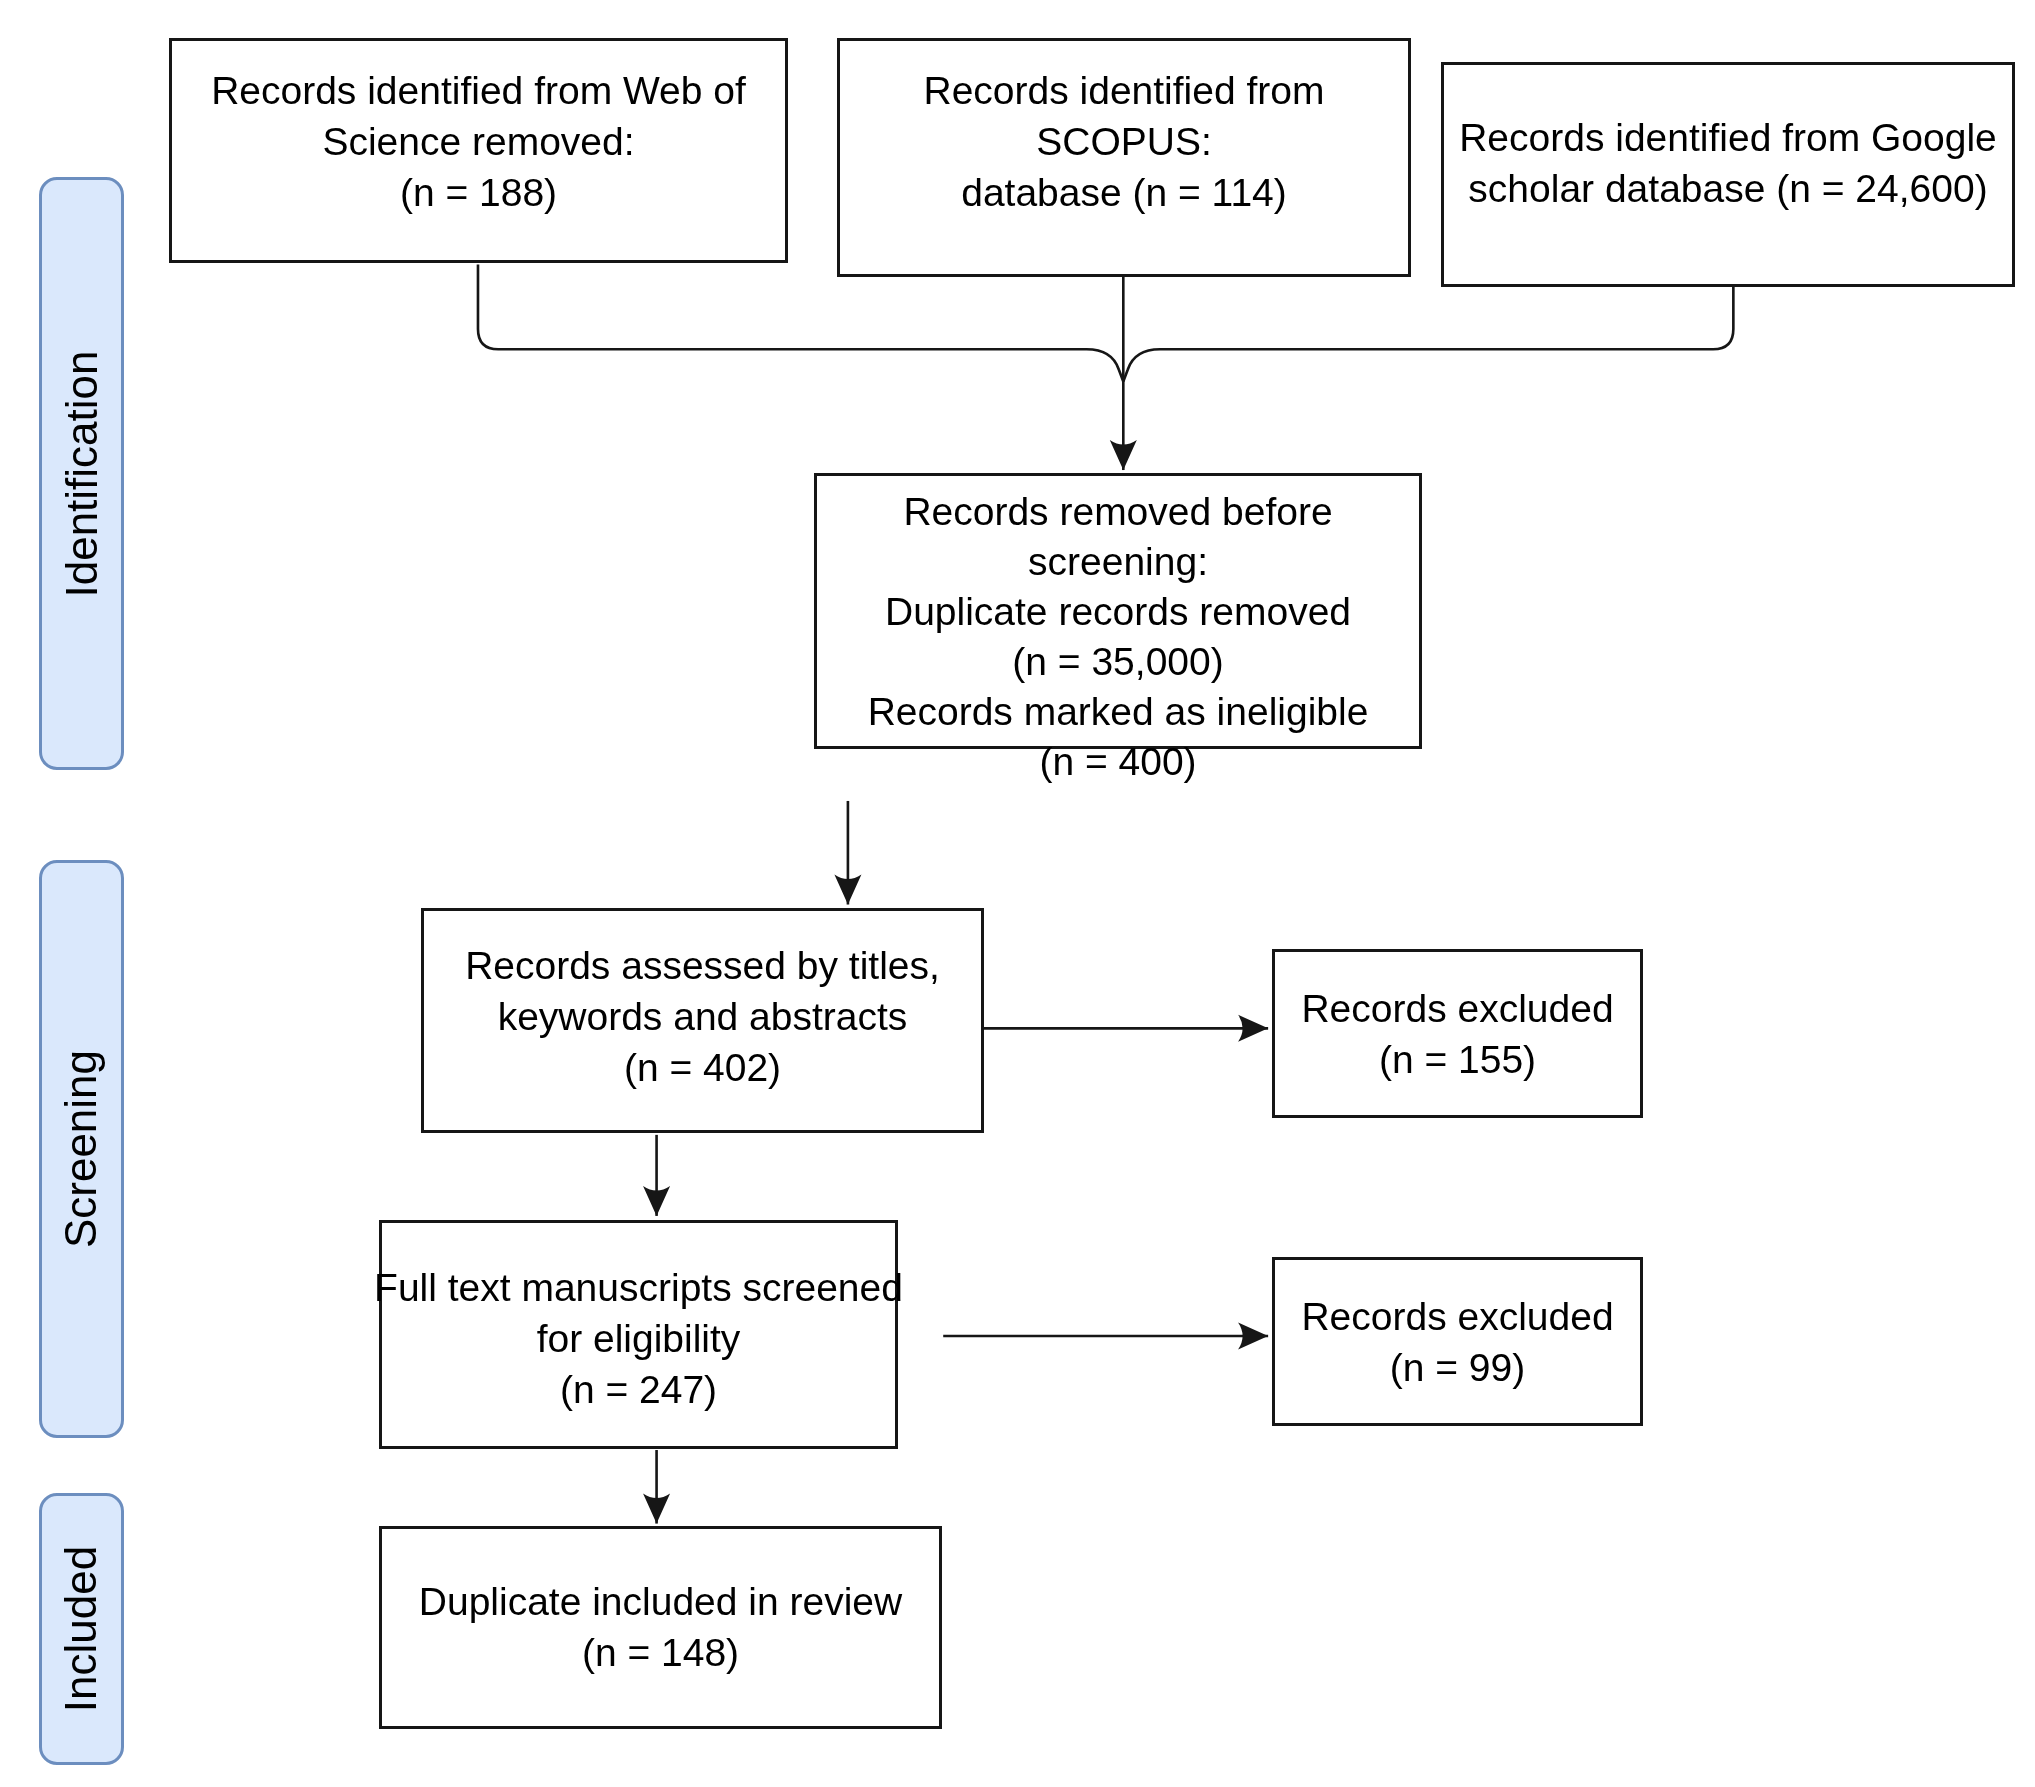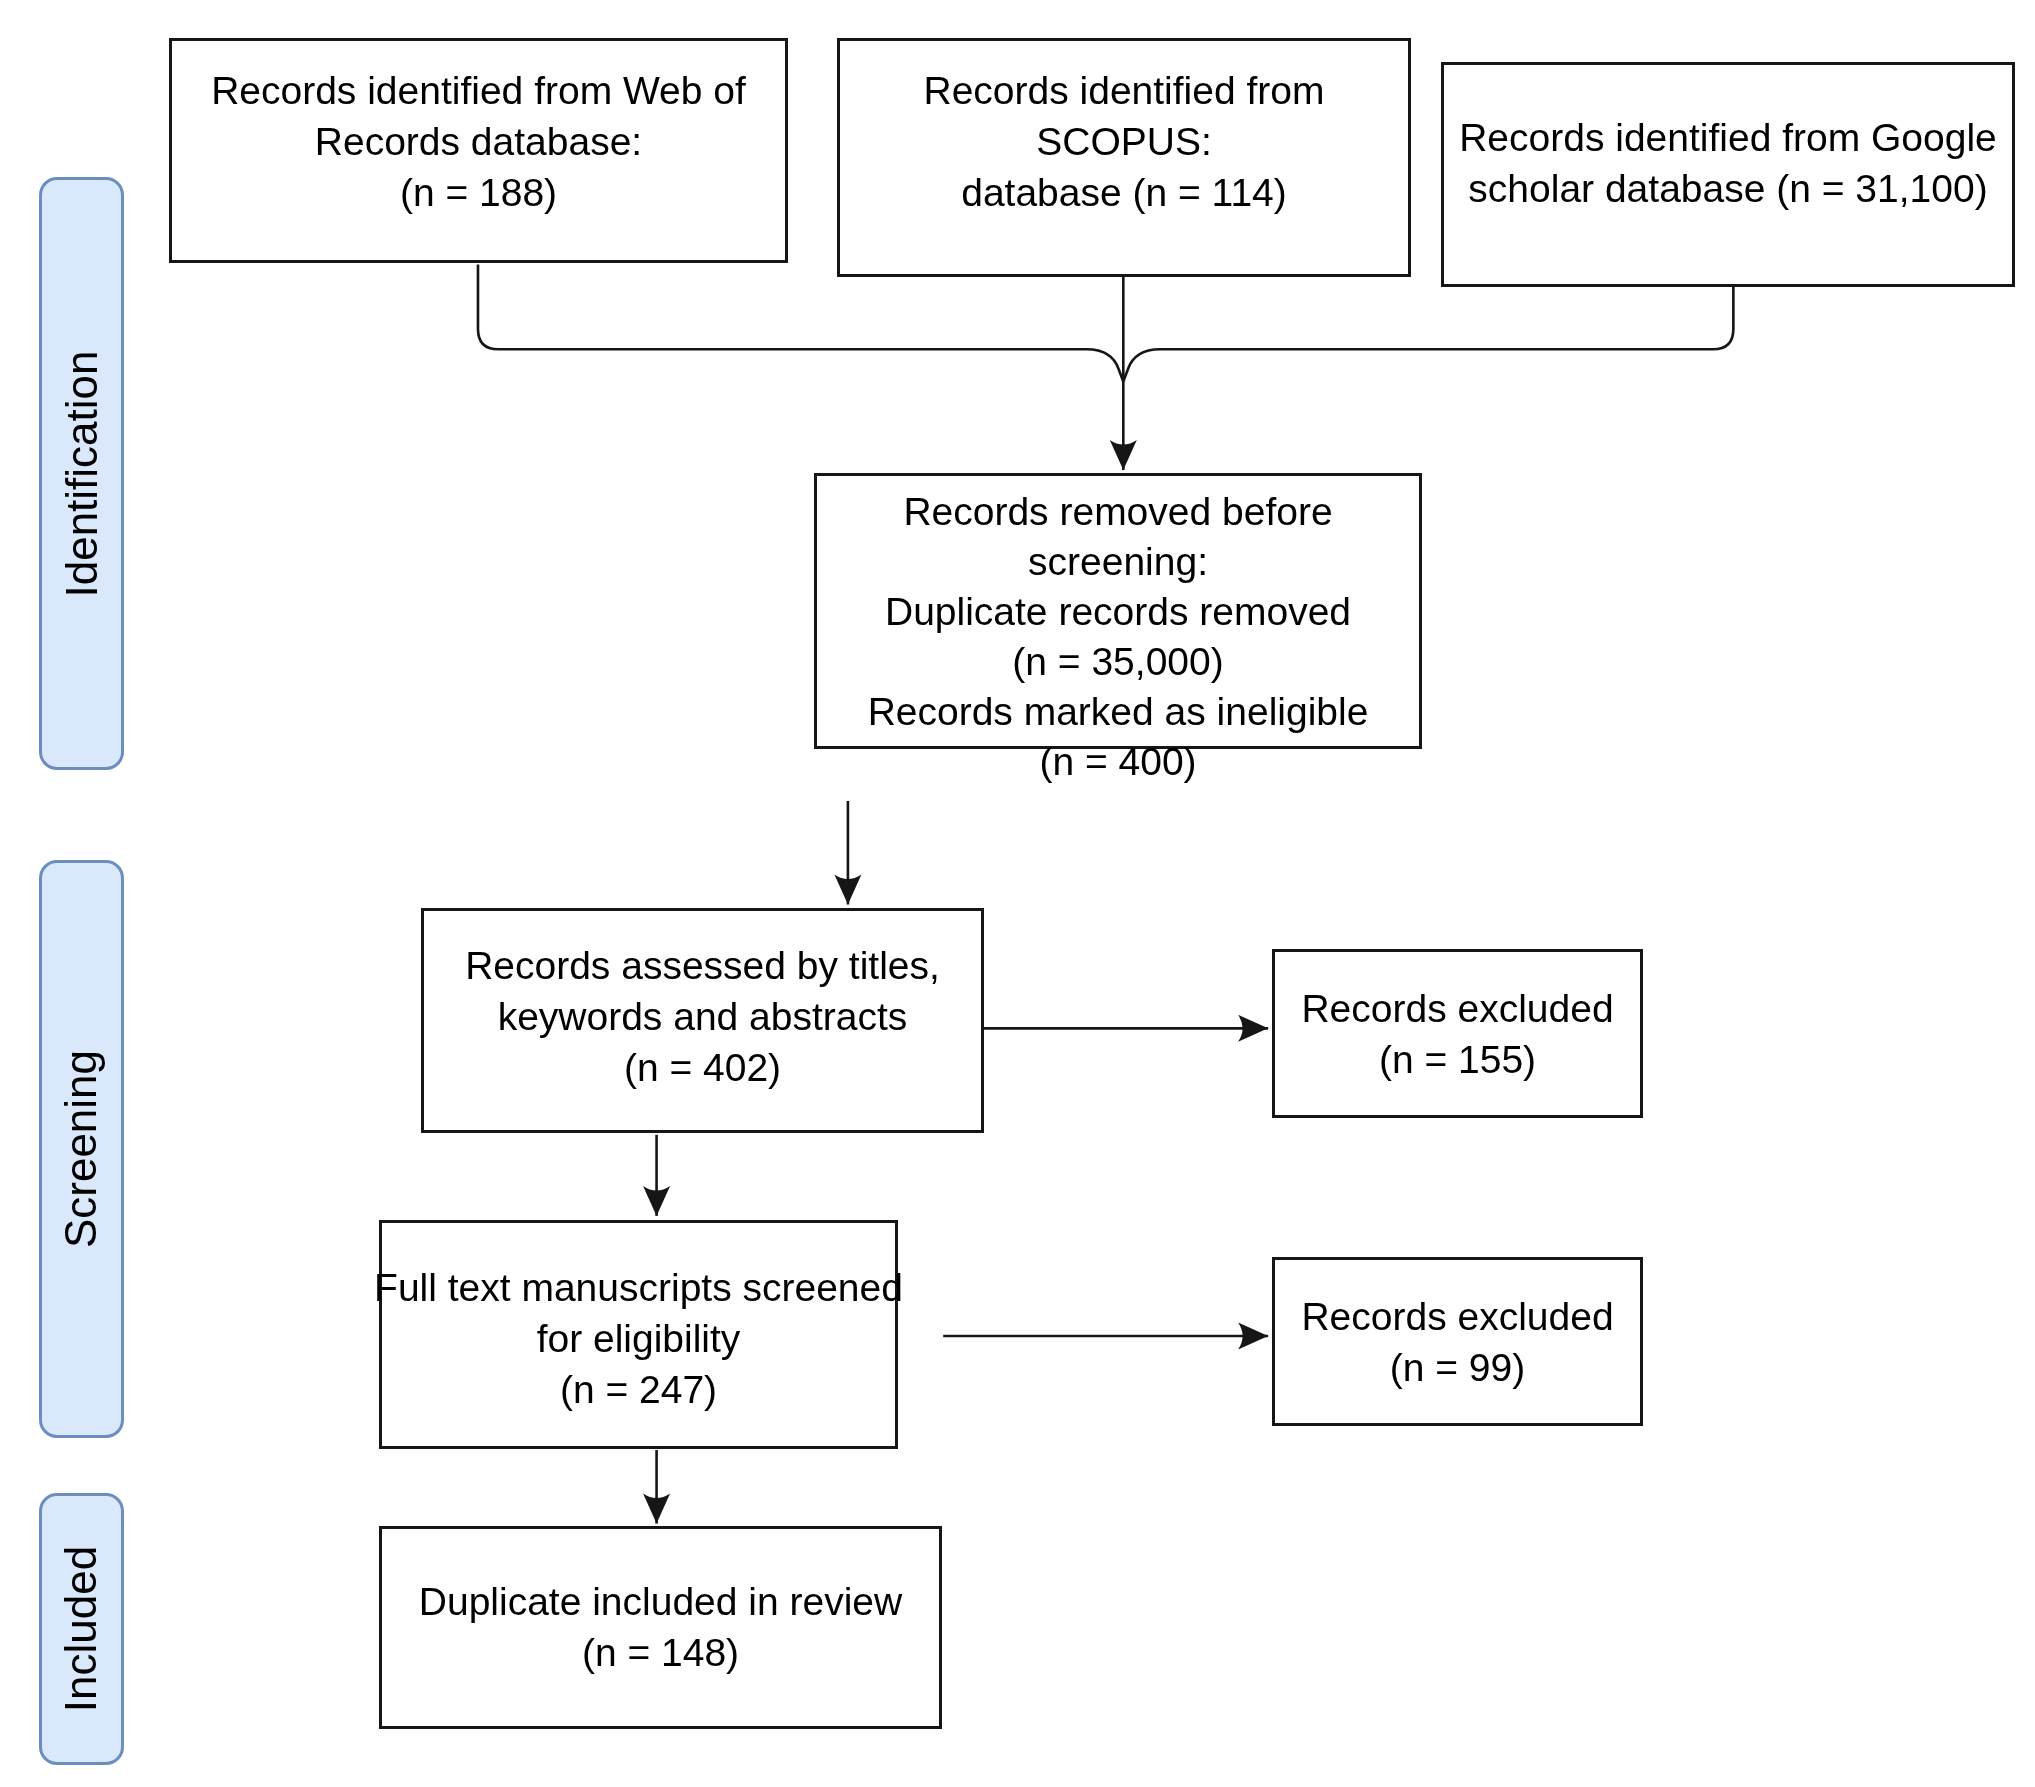--- a/index.html
+++ b/index.html
@@ -86,33 +86,33 @@
   </div>
   <div class="stage s-screening">
     <span class="vlabel">Screening</span>
   </div>
   <div class="stage s-included">
     <span class="vlabel">Included</span>
   </div>
 
   <div class="node n-wos">
     <span class="line">Records identified from Web of</span>
-    <span class="line">Records database:</span>
+    <span class="line">Science removed:</span>
     <span class="line">(n = 188)</span>
   </div>
 
   <div class="node n-scopus">
     <span class="line">Records identified from</span>
     <span class="line">SCOPUS:</span>
     <span class="line">database (n = 114)</span>
   </div>
 
   <div class="node n-google">
     <span class="line">Records identified from Google</span>
-    <span class="line">scholar database (n = 31,100)</span>
+    <span class="line">scholar database (n = 24,600)</span>
   </div>
 
   <div class="node n-removed">
     <span class="line">Records removed before</span>
     <span class="line">screening:</span>
     <span class="line">Duplicate records removed</span>
     <span class="line">(n = 35,000)</span>
     <span class="line">Records marked as ineligible</span>
     <span class="line">(n = 400)</span>
   </div>

